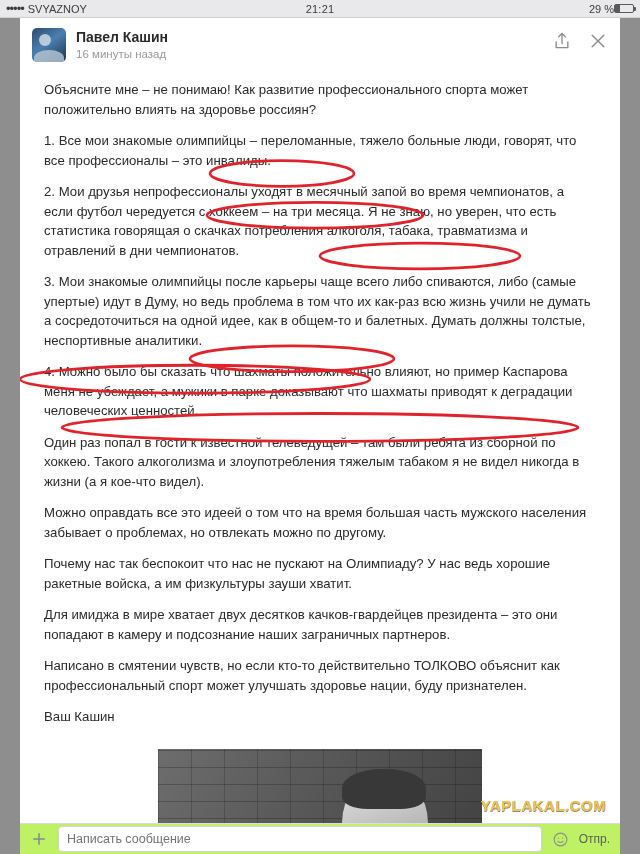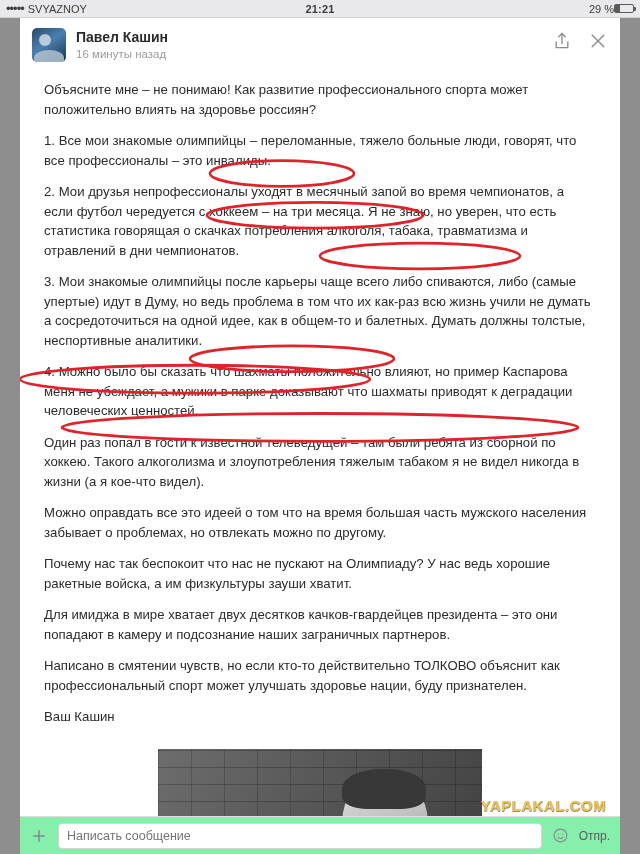--- a/index.html
+++ b/index.html
@@ -15,21 +15,21 @@
     height: 18px;
     background: #e9e9eb;
     display: flex;
     align-items: center;
     font-size: 11px;
     color: #3c3c3c;
     padding: 0 6px;
     border-bottom: 1px solid #d0d0d2;
   }
   .sb-left { display: flex; align-items: center; gap: 4px; flex: 1; }
-  .sb-center { flex: 0 0 auto; font-weight: bold; letter-spacing: .2px; }
+  .sb-center { flex: 0 0 auto; font-weight: normal; letter-spacing: .2px; }
   .sb-right { flex: 1; display: flex; align-items: center; justify-content: flex-end; }
   .dots { letter-spacing: -1px; font-size: 13px; line-height: 1; }
   .batt {
     width: 20px; height: 9px; border: 1px solid #5a5a5a; border-radius: 2px;
     position: relative; display: inline-block;
   }
   .batt::after {
     content: ""; position: absolute; right: -3px; top: 2px;
     width: 2px; height: 4px; background: #5a5a5a; border-radius: 0 1px 1px 0;
   }
@@ -144,22 +144,22 @@
   .watermark {
     position: absolute; right: 14px; bottom: 40px;
     font-size: 15px; font-weight: bold; letter-spacing: .5px;
     color: #f3c34a;
     text-shadow: 0 1px 0 rgba(0,0,0,.45), 1px 0 0 rgba(0,0,0,.25);
     font-family: "Liberation Sans", sans-serif;
   }
 
   
   .composer {
-    position: absolute; left: 0; right: 0; bottom: 0; height: 38px;
-    background: #86efac; border-top: 1px solid #dcdce0;
+    position: absolute; left: 0; right: 0; bottom: 0; height: 31px;
+    background: #bef264; border-top: 1px solid #dcdce0;
     display: flex; align-items: center; padding: 0 10px; gap: 10px;
   }
   .plus {
     width: 18px; height: 18px; color: #7f8a96; flex: 0 0 auto;
   }
   .plus svg { width: 100%; height: 100%; display: block; }
   .msg-input {
     flex: 1; height: 26px; border: 1px solid #d3d3d8; border-radius: 4px;
     background: #fff; display: flex; align-items: center; padding: 0 8px;
     font-size: 12.5px; color: #a6a6ab;

